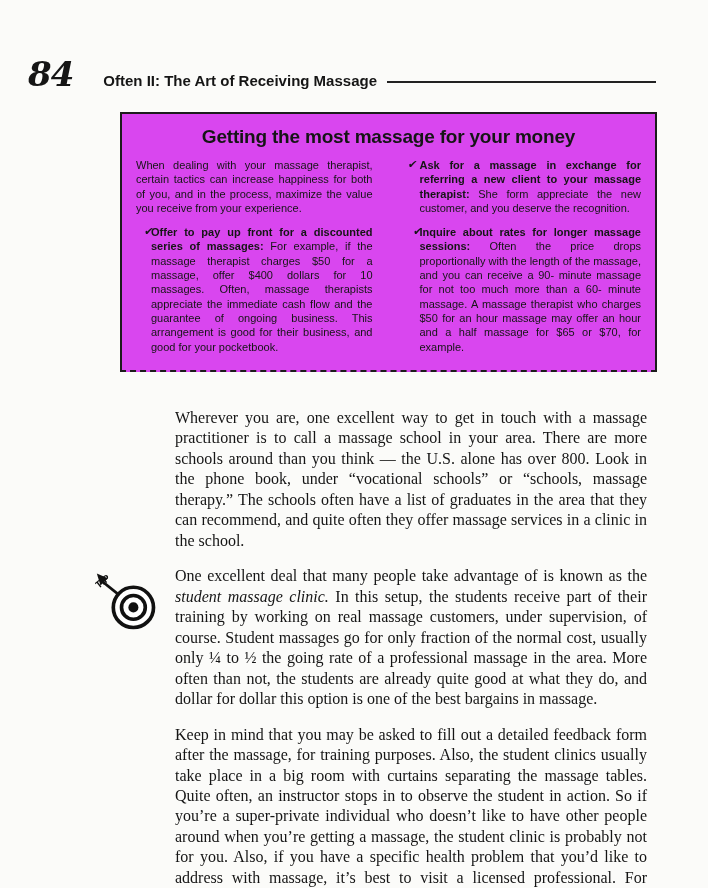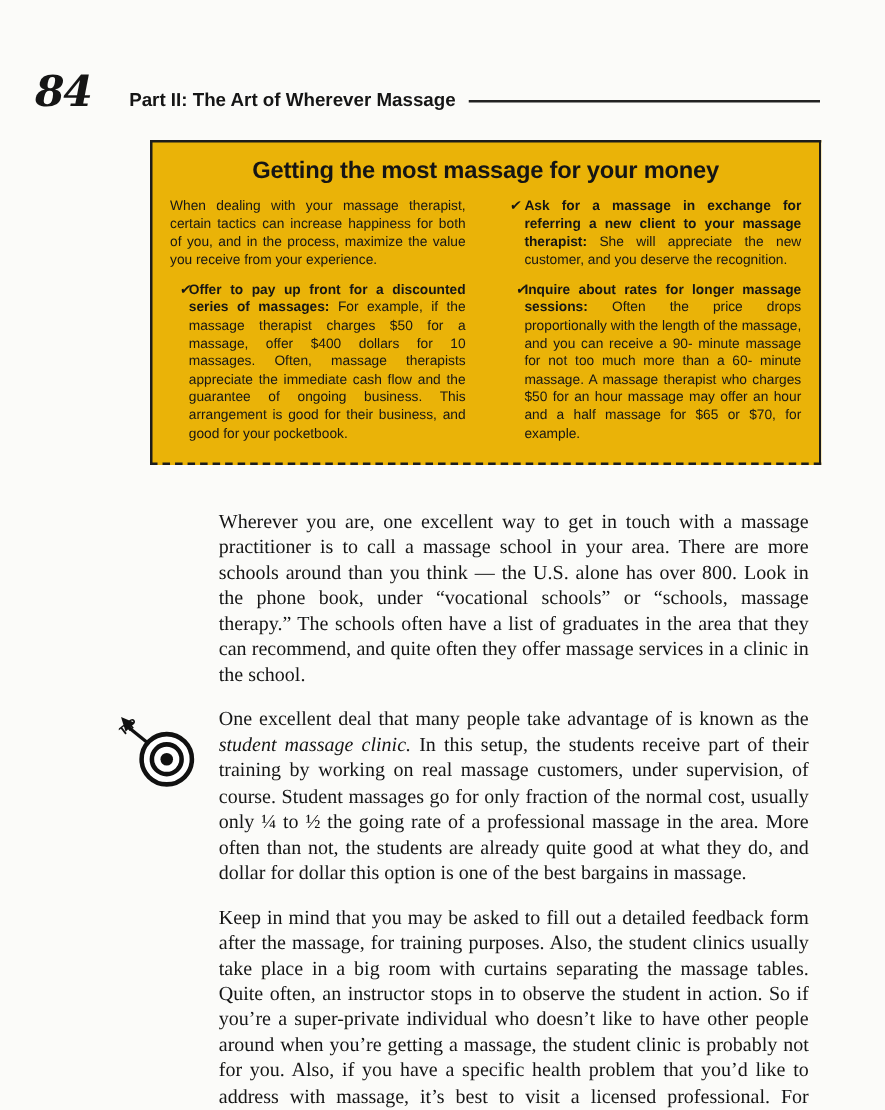--- a/index.html
+++ b/index.html
@@ -34,21 +34,21 @@
     margin-left:10px;
     transform:translateY(-3px);
   }
 
   
   .sidebar-box {
     position:absolute; top:112px; left:120px; width:537px;
     box-sizing:border-box;
     border:2px solid #1c1c1c;
     border-bottom-style:dashed;
-    background:#eab308;
+    background:#d946ef;
     padding:8px 14px 16px 14px;
   }
   .box-title {
     margin:4px 0 10px 0;
     text-align:center;
     font-family:"Liberation Sans", sans-serif;
     font-size:19px; font-weight:bold;
     letter-spacing:-0.2px;
   }
   .box-columns { display:flex; gap:32px; }
@@ -94,40 +94,40 @@
     width:64px; height:62px;
   }
 </style>
 </head>
 <body>
 
 <div class="page">
 
   <div class="header-row">
     <div class="page-number">84</div>
-    <div class="running-head">Part II: The Art of Wherever Massage</div>
+    <div class="running-head">Often II: The Art of Receiving Massage</div>
     <div class="head-rule"></div>
   </div>
 
   <div class="sidebar-box">
     <h2 class="box-title">Getting the most massage for your money</h2>
     <div class="box-columns">
 
       <div class="box-col">
         <p class="box-text box-intro">When dealing with your massage therapist, certain tactics can increase happiness for both of you, and in the process, maximize the value you receive from your experience.</p>
         <div class="bullet-item box-text">
           <span class="check-icon">✔</span>
           <span class="bullet-body"><span class="bullet-lead">Offer to pay up front for a discounted series of massages:</span><span> For example, if the massage therapist charges $50 for a massage, offer $400 dollars for 10 massages. Often, massage therapists appreciate the immediate cash flow and the guarantee of ongoing business. This arrangement is good for their business, and good for your pocketbook.</span></span>
         </div>
       </div>
 
       <div class="box-col">
         <div class="bullet-item box-text">
           <span class="check-icon">✔</span>
-          <span class="bullet-body"><span class="bullet-lead">Ask for a massage in exchange for referring a new client to your massage therapist:</span><span> She will appreciate the new customer, and you deserve the recognition.</span></span>
+          <span class="bullet-body"><span class="bullet-lead">Ask for a massage in exchange for referring a new client to your massage therapist:</span><span> She form appreciate the new customer, and you deserve the recognition.</span></span>
         </div>
         <div class="bullet-item box-text">
           <span class="check-icon">✔</span>
           <span class="bullet-body"><span class="bullet-lead">Inquire about rates for longer massage sessions:</span><span> Often the price drops proportionally with the length of the massage, and you can receive a 90- minute massage for not too much more than a 60- minute massage. A massage therapist who charges $50 for an hour massage may offer an hour and a half massage for $65 or $70, for example.</span></span>
         </div>
       </div>
 
     </div>
   </div>
 

